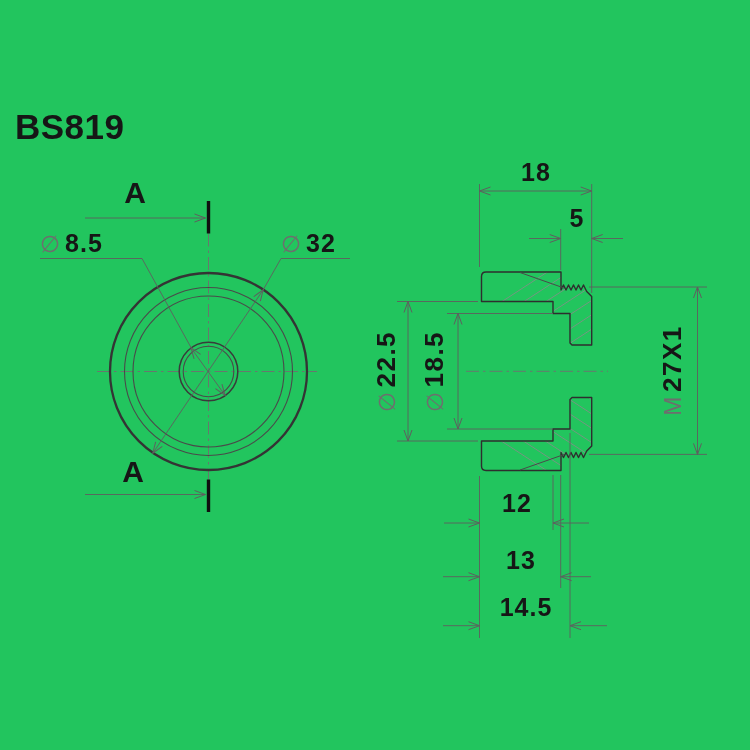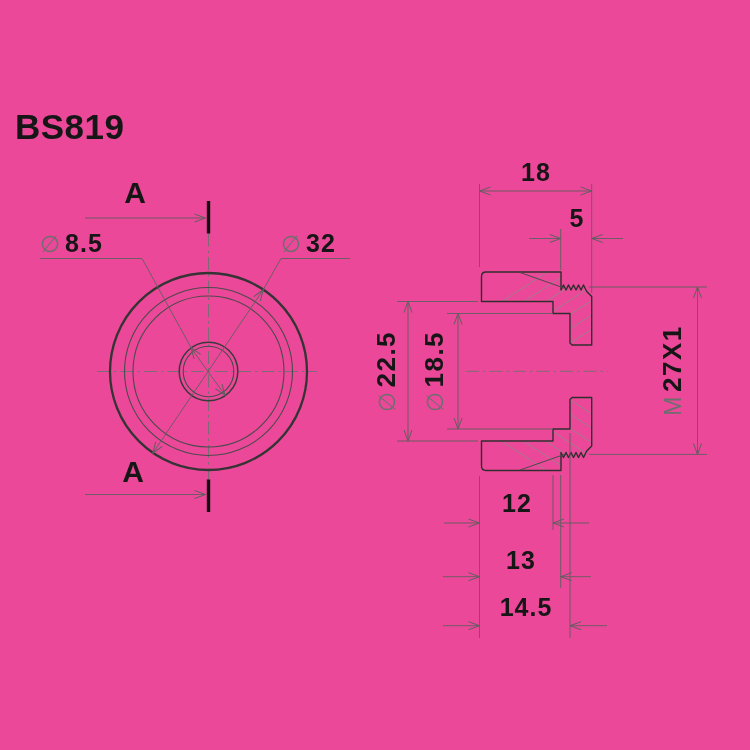--- a/index.html
+++ b/index.html
@@ -1,16 +1,16 @@
 <!DOCTYPE html>
 <html><head>
 <meta charset="utf-8">
 <style>
   html,body{margin:0;padding:0;background:#fff;}
-  .stage{position:relative;width:750px;height:750px;background:#ec4899;overflow:hidden;
+  .stage{position:relative;width:750px;height:750px;background:#22c55e;overflow:hidden;
          font-family:"Liberation Sans",sans-serif;}
   svg{position:absolute;left:0;top:0;}
   text{fill:#161616;font-family:"Liberation Sans",sans-serif;font-weight:bold;}
   .t25{font-size:25px;letter-spacing:1px;}
   .t26{font-size:26px;letter-spacing:1.5px;}
   .t30{font-size:30px;}
   .title-text{font-size:35px;letter-spacing:0.5px;}
   .sym{font-weight:400;fill:#6e6e6e;font-size:23px;}
   .obj{stroke:#2e2e2e;stroke-width:1.4;fill:none;stroke-linejoin:round;}
   .obj-thin{stroke:#4a4a4a;stroke-width:1;fill:none;}

